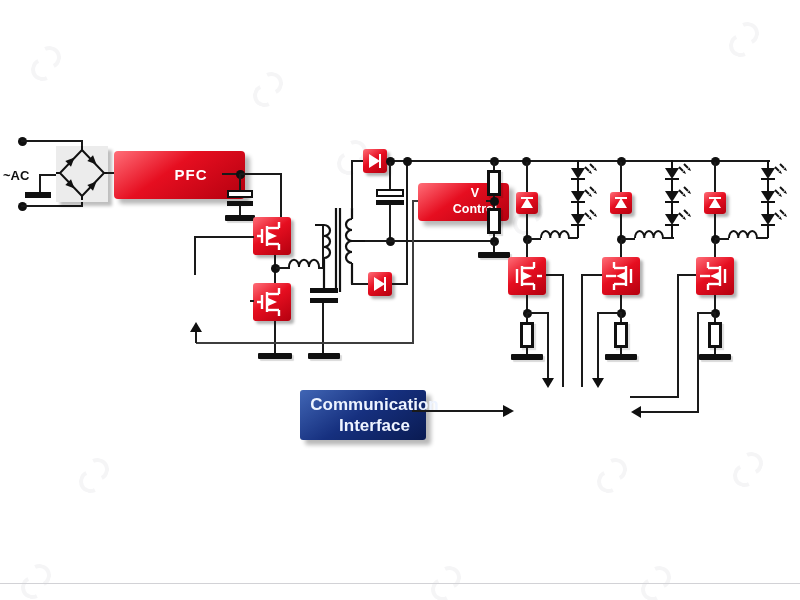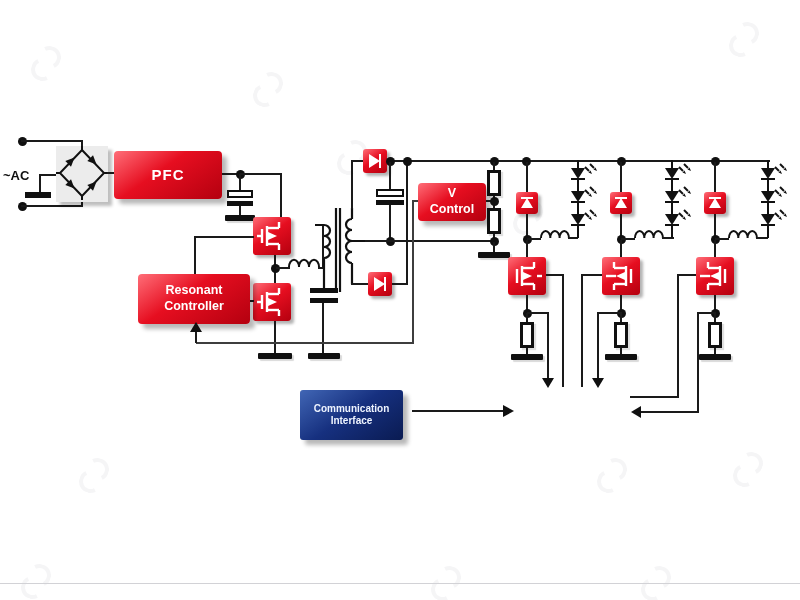--- a/index.html
+++ b/index.html
@@ -15,21 +15,21 @@
   .plate{position:absolute;height:5px;background:#101010;}
   .plate.hollow{height:8px;background:#fff;border:2px solid #101010;box-sizing:border-box;}
   
   .ah{position:absolute;width:0;height:0;}
   .ah-up{border-left:6px solid transparent;border-right:6px solid transparent;border-bottom:10px solid #101010;}
   .ah-down{border-left:6px solid transparent;border-right:6px solid transparent;border-top:10px solid #101010;}
   .ah-left{border-top:6px solid transparent;border-bottom:6px solid transparent;border-right:10px solid #101010;}
   .ah-right{border-top:6px solid transparent;border-bottom:6px solid transparent;border-left:11px solid #101010;}
   
   .blk{position:absolute;display:flex;align-items:center;justify-content:center;text-align:center;
-       font-weight:bold;white-space:pre-line;border-radius:4px;line-height:1.25;}
+       font-weight:bold;white-space:pre-line;border-radius:4px;line-height:1.25;padding-left:23px;}
   .red-box{background:linear-gradient(145deg,#ff6e78 0%,var(--block-red,#e60e20) 42%,#b4000f 100%);
            color:#fff;box-shadow:5px 5px 4px rgba(0,0,0,.28);}
   .blue-box{background:linear-gradient(145deg,#4166b5 0%,var(--block-blue,#16307f) 48%,#0a1b52 100%);
            color:#eef4ff;box-shadow:5px 5px 4px rgba(0,0,0,.28);border-radius:3px;}
   .yellow-box{background:linear-gradient(180deg,#ffd75e 0%,var(--block-yellow,#f6b300) 60%,#df9700 100%);
            color:#141414;box-shadow:5px 5px 4px rgba(0,0,0,.28);border-radius:3px;}
   .red-d{position:absolute;background:linear-gradient(145deg,#ff6e78 0%,var(--block-red,#e60e20) 45%,#b4000f 100%);
          border-radius:3px;box-shadow:3px 3px 3px rgba(0,0,0,.3);}
   .gray-box{position:absolute;background:var(--bridge-gray,#ececec);box-shadow:4px 4px 3px rgba(0,0,0,.25);}
   .comp{position:absolute;}
@@ -159,22 +159,20 @@
         <line x1="31" y1="8" x2="31" y2="92"></line>
       <path d="M43,19 V8 M43,19 a6,5.5 0 0 0 0,11 a6,5.5 0 0 0 0,11 a6,5.5 0 0 0 0,11 a6,5.5 0 0 0 0,11 M43,63 V84 M43,41 H58"></path>
     </g>
   </svg>
 
   <i class="plate" style="left:310px;top:288px;width:28px"></i>
   <i class="plate" style="left:310px;top:298px;width:28px"></i>
   <i class="w" style="left:322px;top:303px;width:2px;height:50px"></i>
   <i class="gnd" style="left:308px;top:353px;width:32px"></i>
 
-  <div class="blk red-box" style="left:138px;top:274px;width:112px;height:50px;font-size:12.5px">Resonant
-Controller</div>
 
   <i class="w" style="left:351px;top:161px;width:2px;height:48px"></i>
   <i class="w" style="left:351px;top:160px;width:12px;height:2px"></i>
   <div class="red-d" style="left:363px;top:149px;width:24px;height:24px">
     <svg width="24" height="24" viewBox="0 0 24 24">
         <polygon points="6,5 6,19 17,12" fill="#fff"></polygon>
         <line x1="17" y1="5" x2="17" y2="19" stroke="#fff" stroke-width="2"></line>
       </svg>
   </div>
   <i class="w" style="left:387px;top:160px;width:383px;height:2px"></i>
@@ -424,18 +422,18 @@
   <i class="gnd" style="left:699px;top:354px;width:32px"></i>
 
   <i class="w" style="left:678px;top:274px;width:18px;height:2px"></i>
   <i class="w" style="left:677px;top:274px;width:2px;height:124px"></i>
   <i class="w" style="left:630px;top:396px;width:49px;height:2px"></i>
   <i class="w" style="left:698px;top:312px;width:18px;height:2px"></i>
   <i class="w" style="left:697px;top:312px;width:2px;height:101px"></i>
   <i class="w" style="left:641px;top:411px;width:58px;height:2px"></i>
   <i class="ah ah-left" style="left:631px;top:406px"></i>
 
-  <div class="blk blue-box" style="left:300px;top:390px;width:103px;height:50px;font-size:10px">Communication
+  <div class="blk blue-box" style="left:300px;top:390px;width:103px;height:50px;font-size:17px">Communication
 Interface</div>
   <i class="w" style="left:412px;top:410px;width:92px;height:2px"></i>
   <i class="ah ah-right" style="left:503px;top:405px"></i>
 
 </div>
 
 </body></html>

